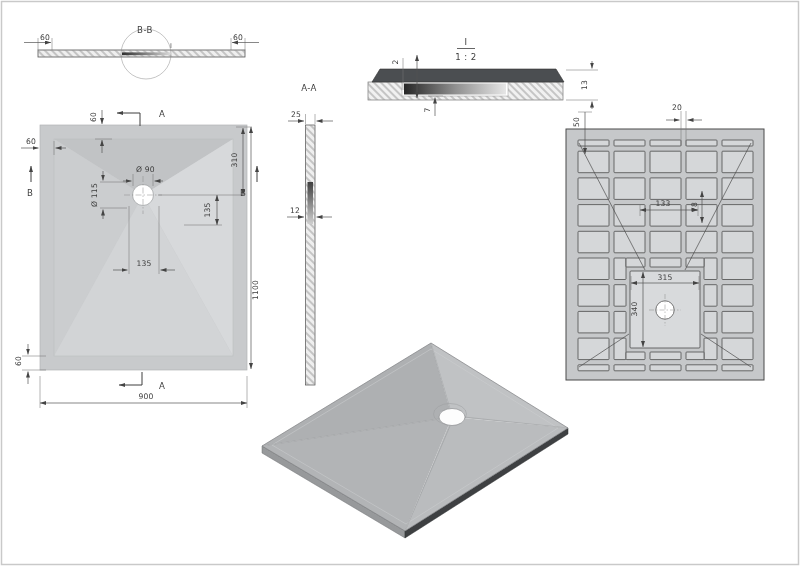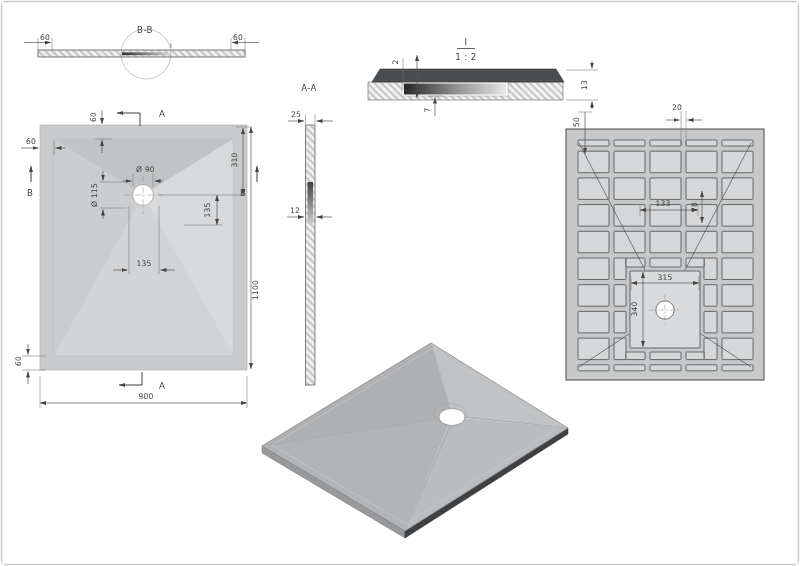--- a/index.html
+++ b/index.html
@@ -1,16 +1,16 @@
 <!DOCTYPE html>
 <html><head>
 <meta charset="utf-8">
 <style>
   html,body{margin:0;padding:0;background:#fff;}
-  #page{position:relative;width:800px;height:566px;background:#ffffff;overflow:hidden;border-radius:8px;}
+  #page{position:relative;width:800px;height:566px;background:#ffffff;overflow:hidden;}
   svg{display:block;}
   .dim-t{font-family:"DejaVu Sans",sans-serif;font-size:7.6px;fill:#3d3d3d;letter-spacing:.2px;}
   .lbl-t{font-family:"DejaVu Sans",sans-serif;font-size:8.6px;fill:#3d3d3d;letter-spacing:.4px;}
   .tiny-t{font-family:"DejaVu Sans",sans-serif;font-size:6.4px;fill:#4a4a4a;}
   .dimline{stroke:#555;stroke-width:.7;fill:none;}
   .extline{stroke:#777;stroke-width:.55;fill:none;}
   .thin{stroke:#8a8a8a;stroke-width:.5;fill:none;}
   .cut{stroke:#3f3f3f;stroke-width:1;fill:none;}
 </style>
 </head>

